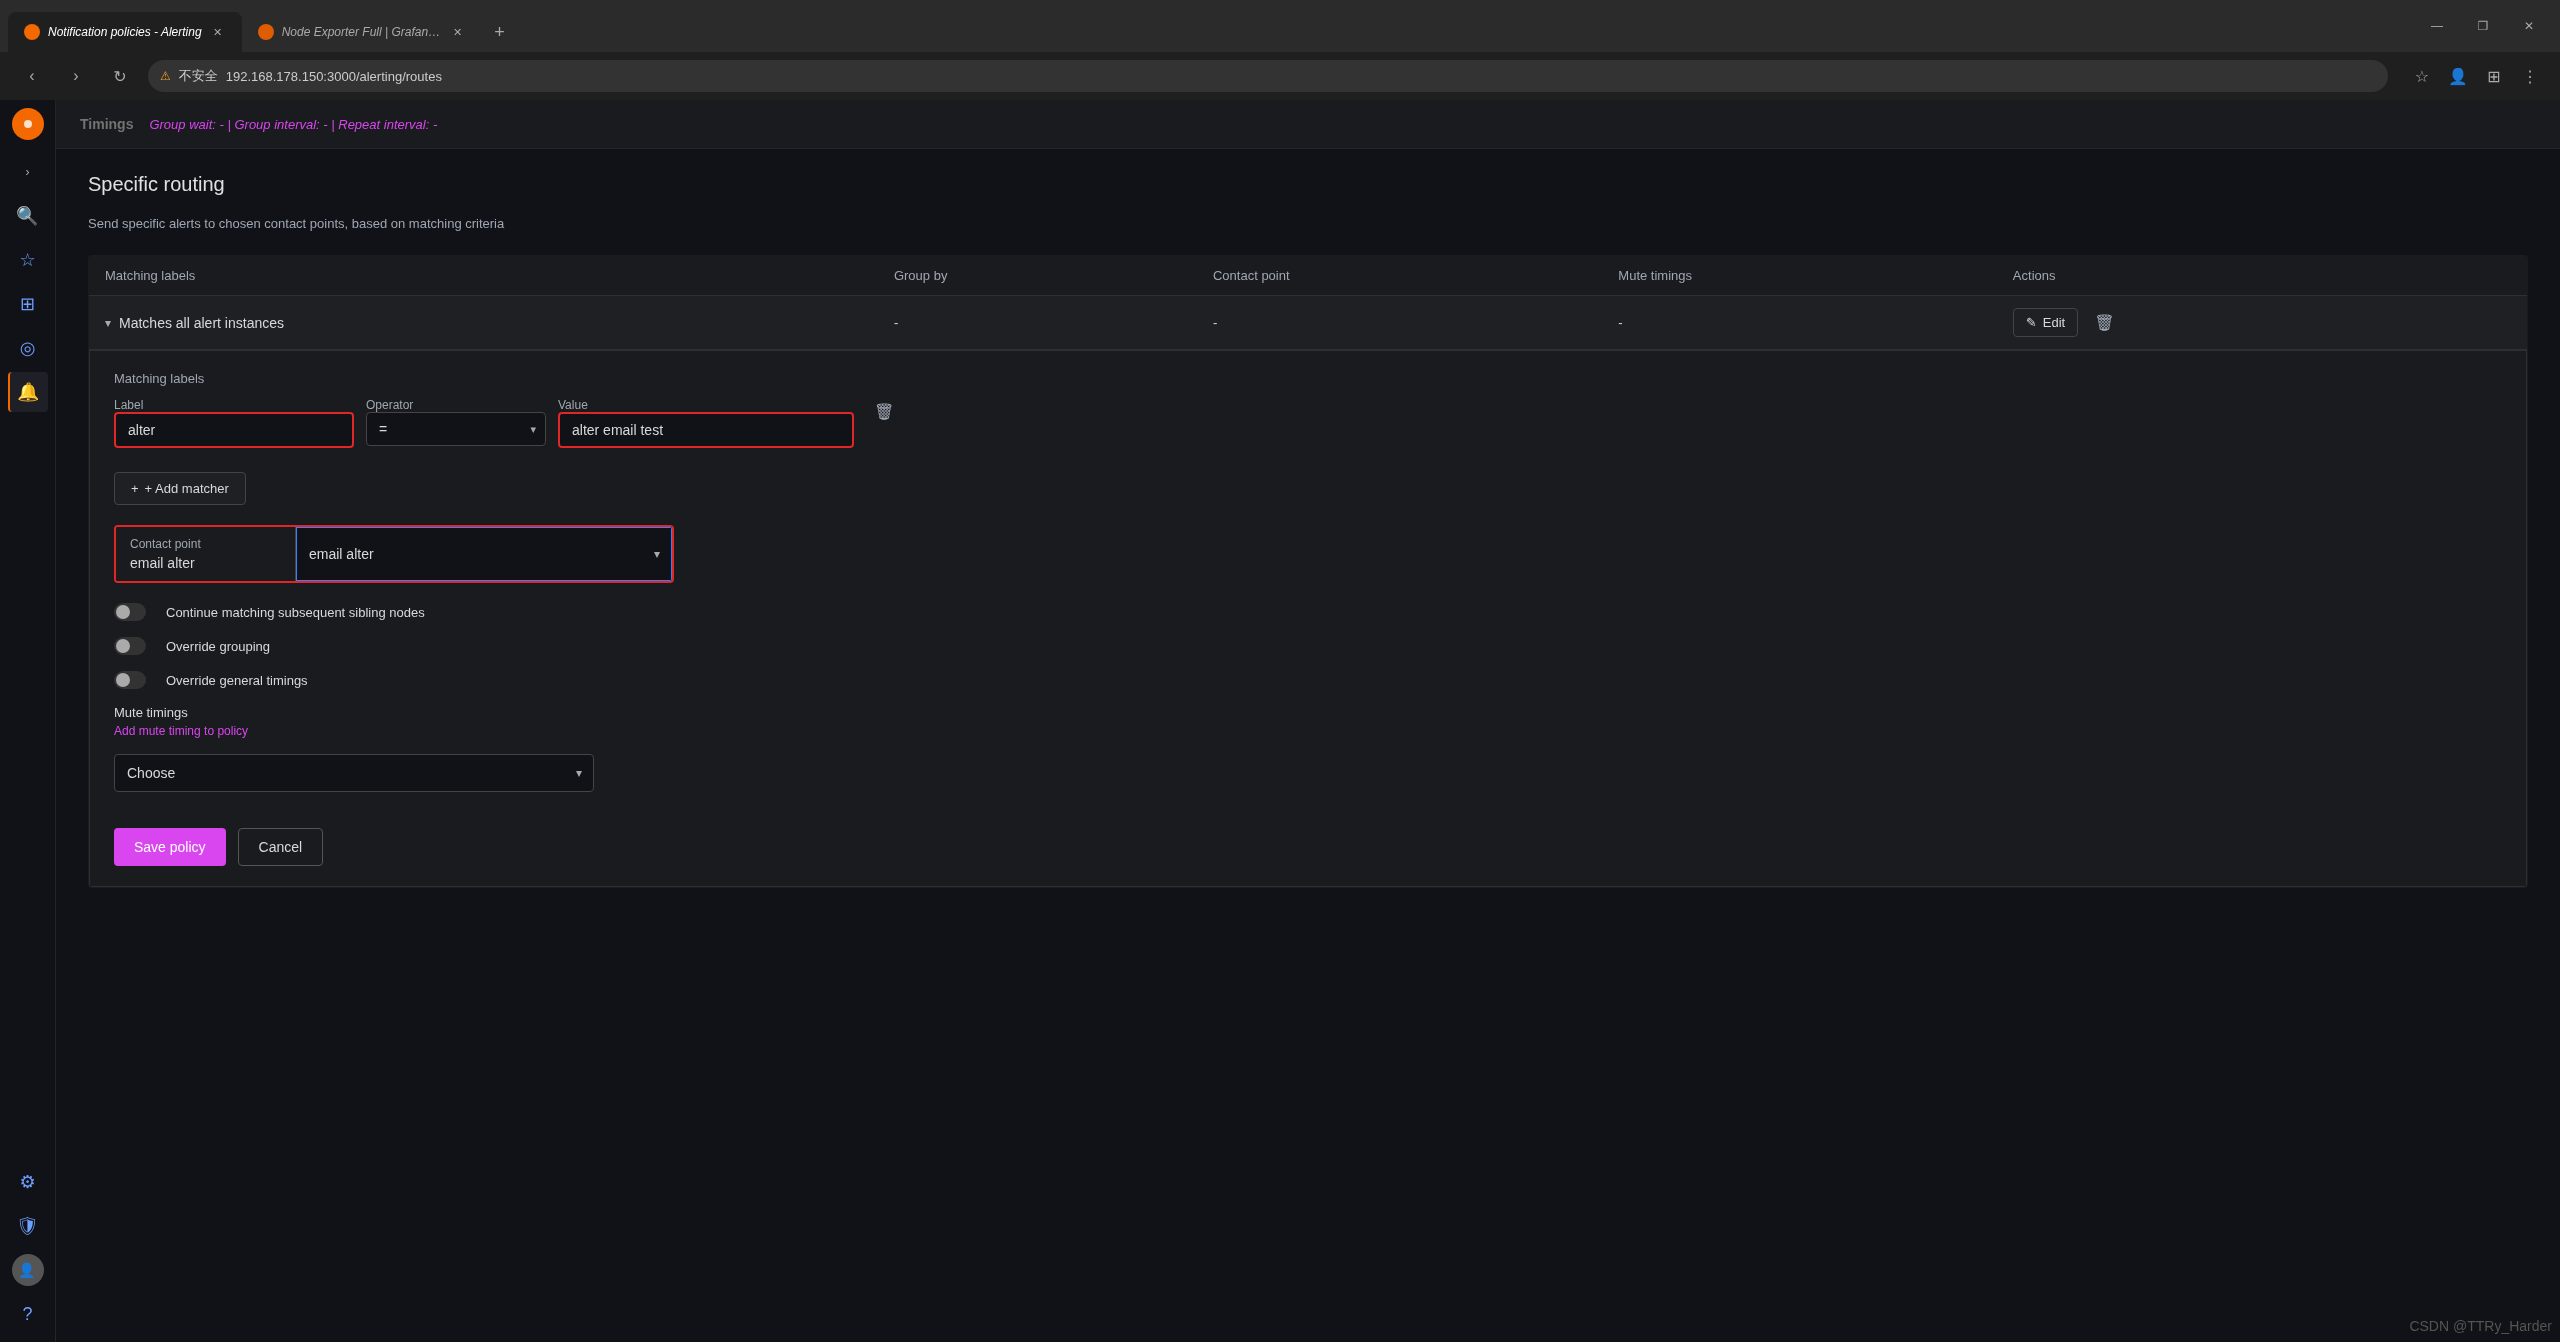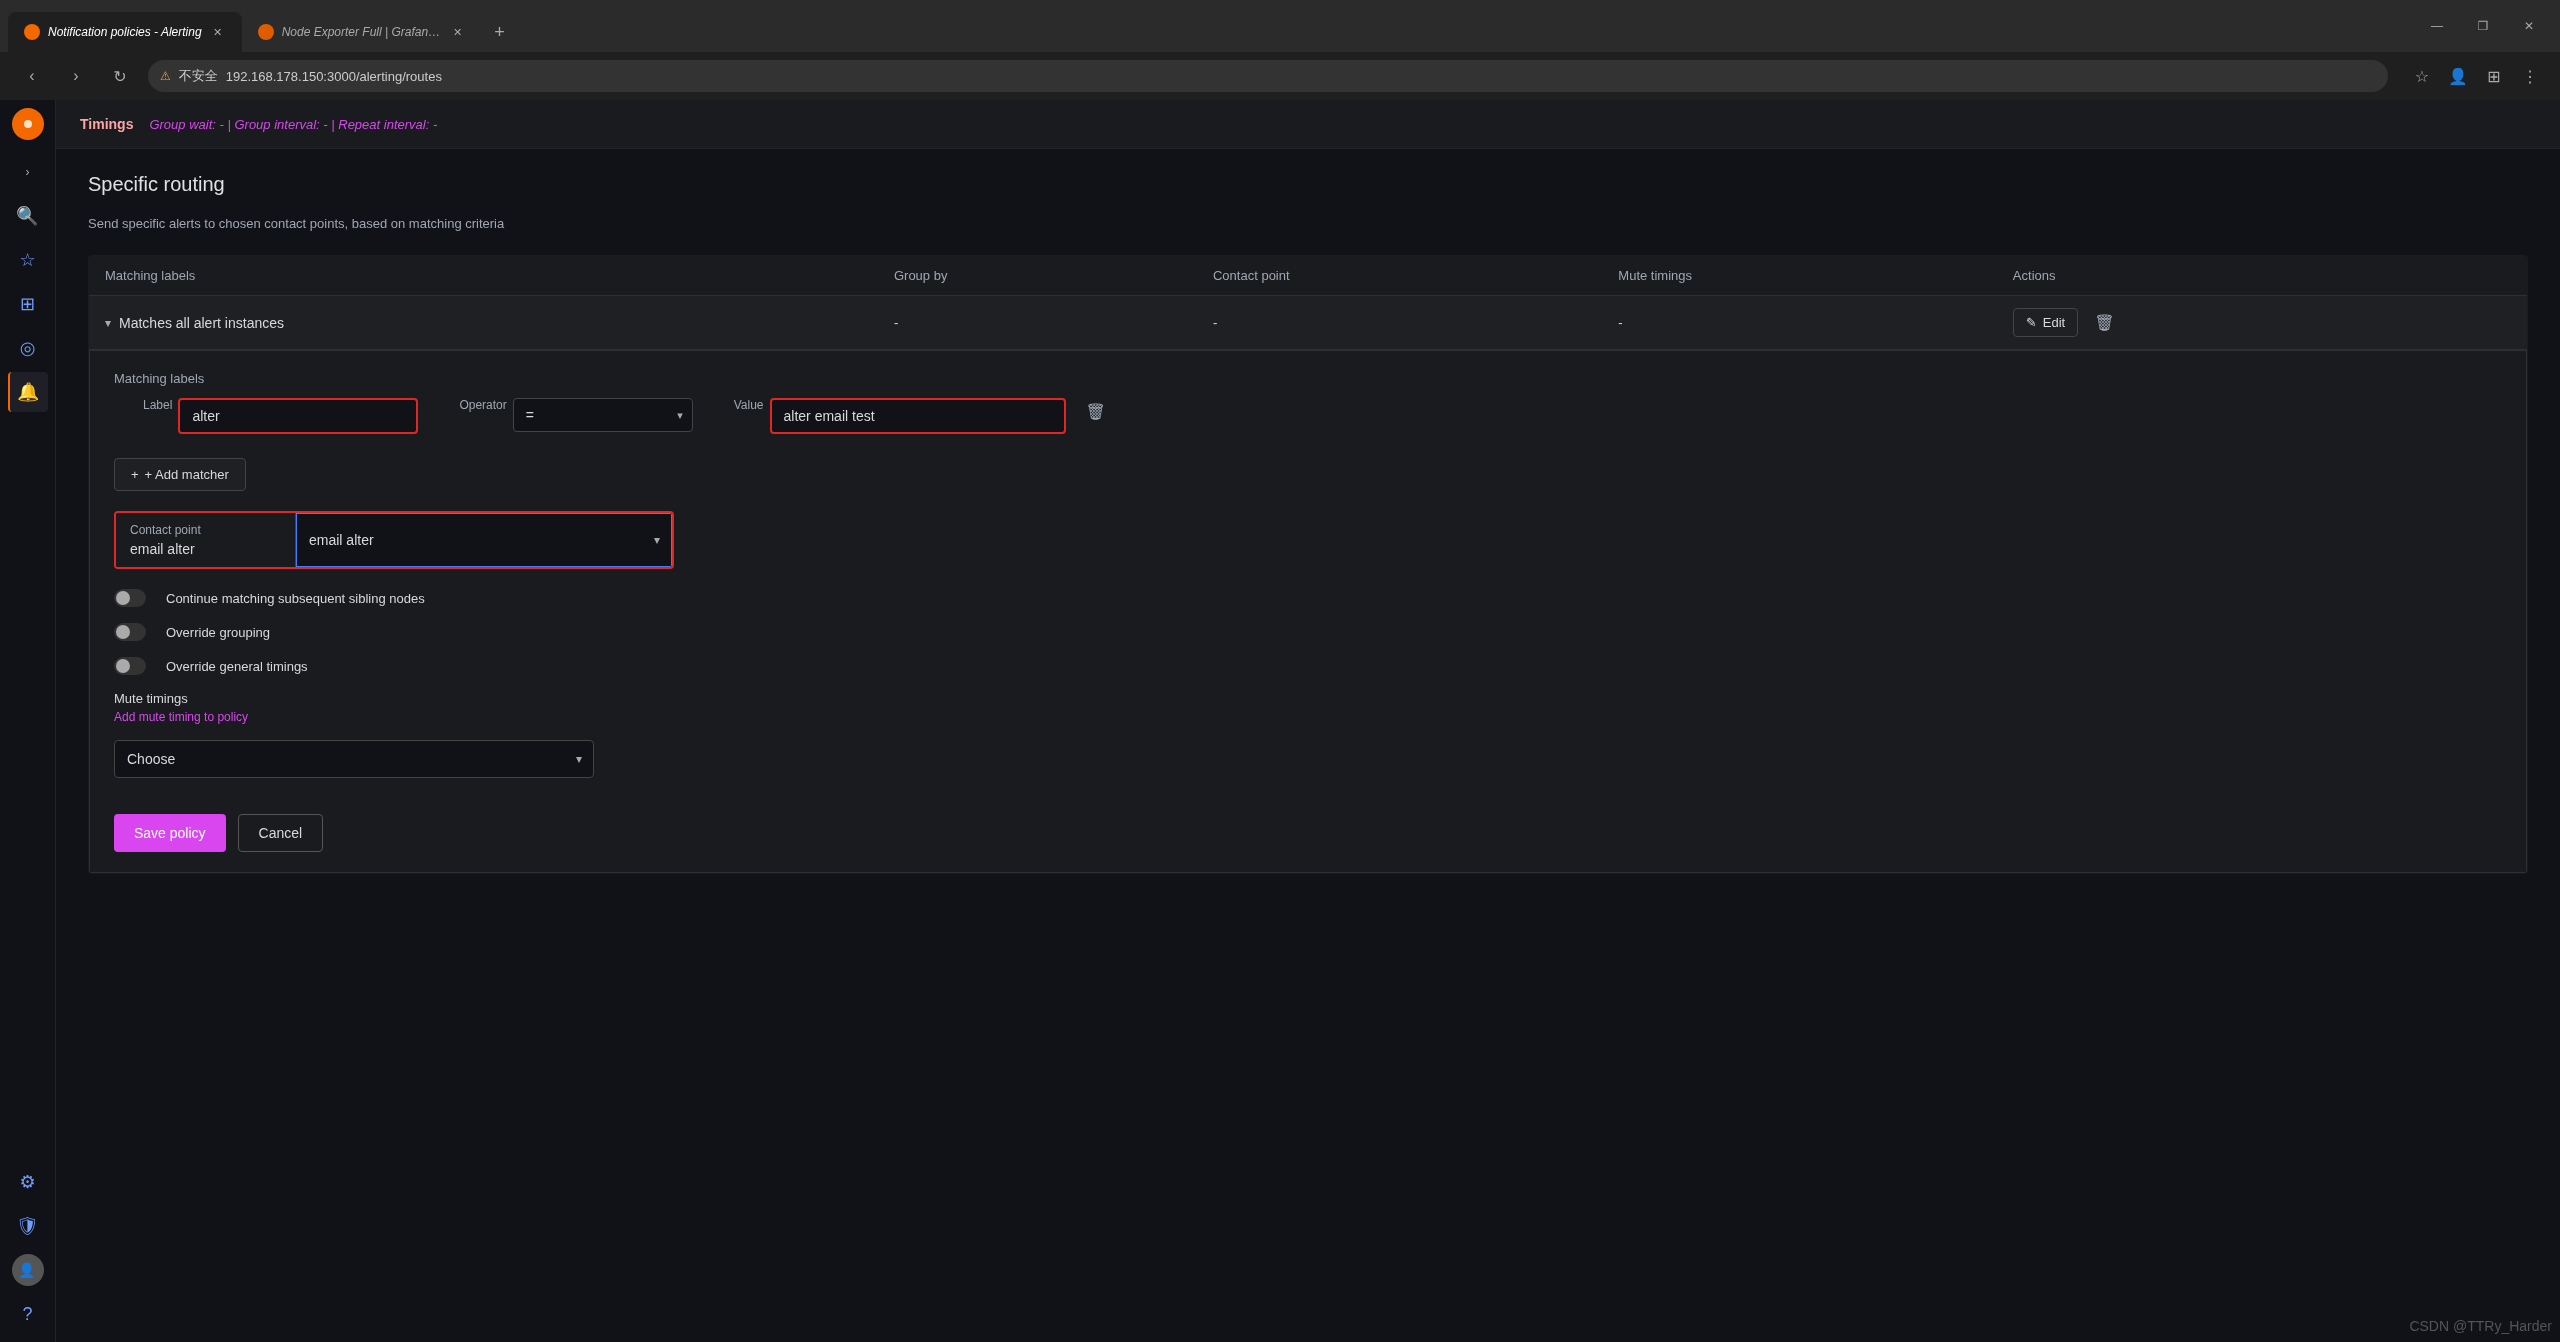--- a/index.html
+++ b/index.html
@@ -240,21 +240,21 @@
     .timings-bar {
       background: #1a1b1e;
       border-bottom: 1px solid #222426;
       padding: 16px 24px;
       display: flex;
       align-items: center;
       gap: 16px;
     }
     .timings-label {
       font-weight: 600;
-      color: #fca5a5;
+      color: #737373;
       font-size: 14px;
     }
     .timings-value {
       color: #d946ef;
       font-size: 13px;
       font-style: italic;
     }
 
     
     .routing-section {
@@ -360,23 +360,21 @@
     
     .matcher-row {
       display: flex;
       align-items: flex-start;
       gap: 12px;
       margin-bottom: 16px;
     }
 
     .field-group {
       display: flex;
-      flex-direction: row;
-      gap: 6px;
-      margin-left: 29px;
+      flex-direction: column;
     }
     .field-group label {
       font-size: 12px;
       color: #9fa7b3;
     }
 
     .input-field {
       background: #111217;
       border: 1px solid #444;
       border-radius: 4px;

